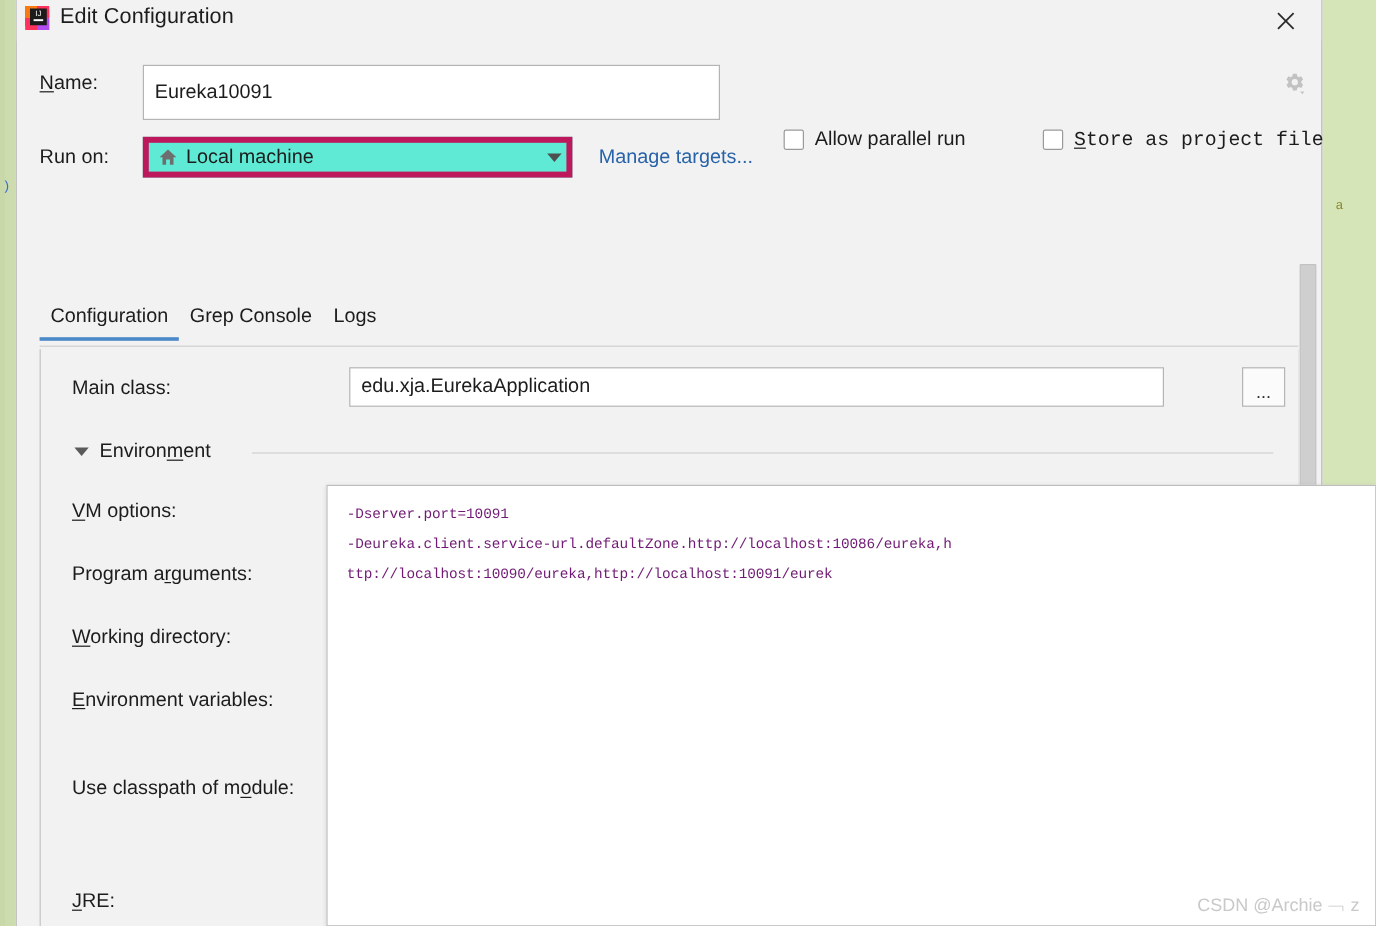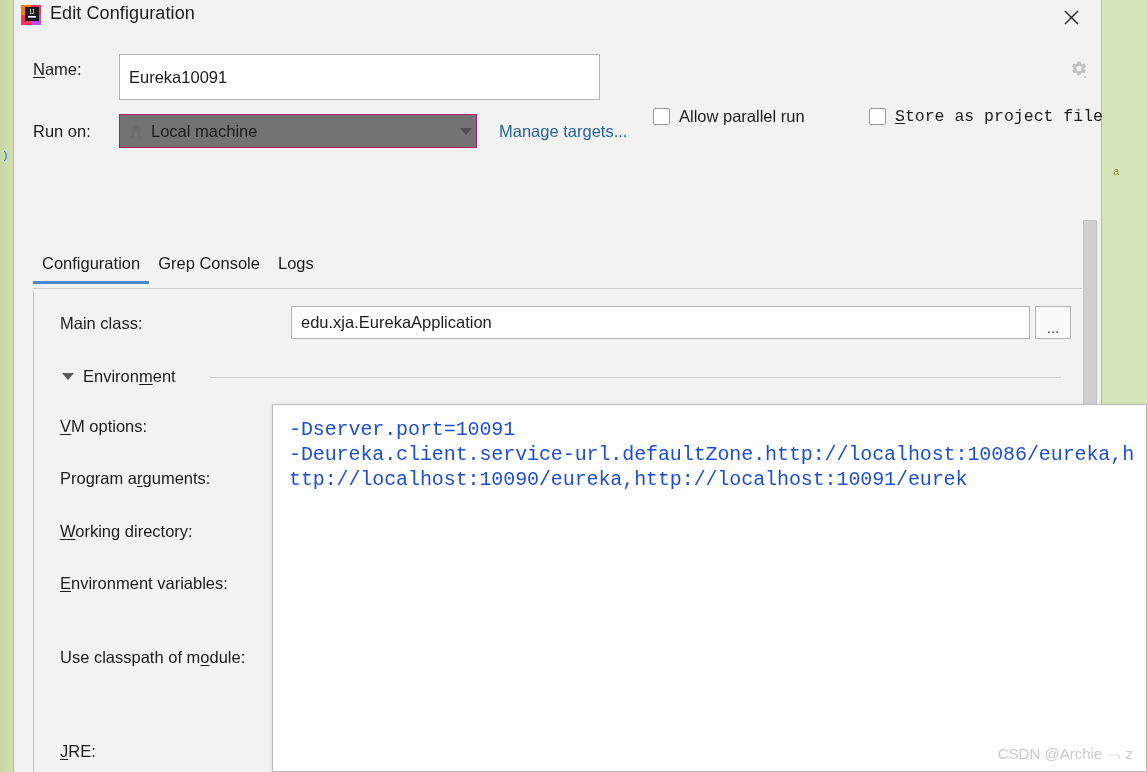--- a/index.html
+++ b/index.html
@@ -73,22 +73,22 @@
     position: absolute;
     background: #ffffff;
     border: 1px solid #b4b4b4;
     font-size: 16.5px; color: #1c1c1c;
     display: flex; align-items: center;
     padding: 0 9px;
   }
 
   .combo {
     position: absolute;
-    background: #737373;
-    border: 1px solid #be185d;
+    background: #5eead4;
+    border: 5px solid #be185d;
     display: flex; align-items: center;
     padding: 0 4px 0 8px;
     font-size: 16.5px; color: #1c1c1c;
     cursor: pointer;
   }
   .combo .caret {
     margin-left: auto;
     width: 0; height: 0;
     border-left: 6px solid transparent;
     border-right: 6px solid transparent;
@@ -186,21 +186,21 @@
     position: absolute;
     left: 272px; top: 404px; width: 875px; height: 368px;
     background: #ffffff;
     border: 1px solid #bdbdbd;
     box-shadow: 0 1px 4px rgba(0,0,0,.12);
     overflow: hidden;
   }
   .vm-text {
     position: absolute; left: 16px; top: 12px; right: 4px;
     font-family: "Liberation Mono", monospace;
-    font-size: 20px; line-height: 25px; color: #1d4ed8;
+    font-size: 12px; line-height: 25px; color: #701a75;
     white-space: pre;
     letter-spacing: -0.1px;
   }
 
   .watermark {
     position: absolute; right: 14px; bottom: 8px;
     font-size: 15px; color: #c9c9c9; white-space: nowrap;
     font-family: "Liberation Sans", sans-serif;
   }
 </style>
@@ -283,21 +283,21 @@
     <div class="tabs">
       <div class="tab active">Configuration</div>
       <div class="tab">Grep Console</div>
       <div class="tab">Logs</div>
     </div>
     <div class="tabs-underline"></div>
 
     <div class="config-panel">
 
       <div class="lbl" style="left:26px; top:23px;">Main class:</div>
-      <div class="textfield" style="left:257px; top:15px; width:739px; height:33px;">
+      <div class="textfield" style="left:257px; top:15px; width:679px; height:33px;">
         <span>edu.xja.EurekaApplication</span>
       </div>
       <div class="dots-btn" style="left:1001px; top:15px; width:36px; height:33px;">...</div>
 
       <div class="sect-title" style="left:28px; top:76px;">
         <span class="tri"></span>
         <span>Environ<span class="u">m</span>ent</span>
       </div>
       <div class="sect-rule" style="left:176px; top:86px; width:851px;"></div>
 

